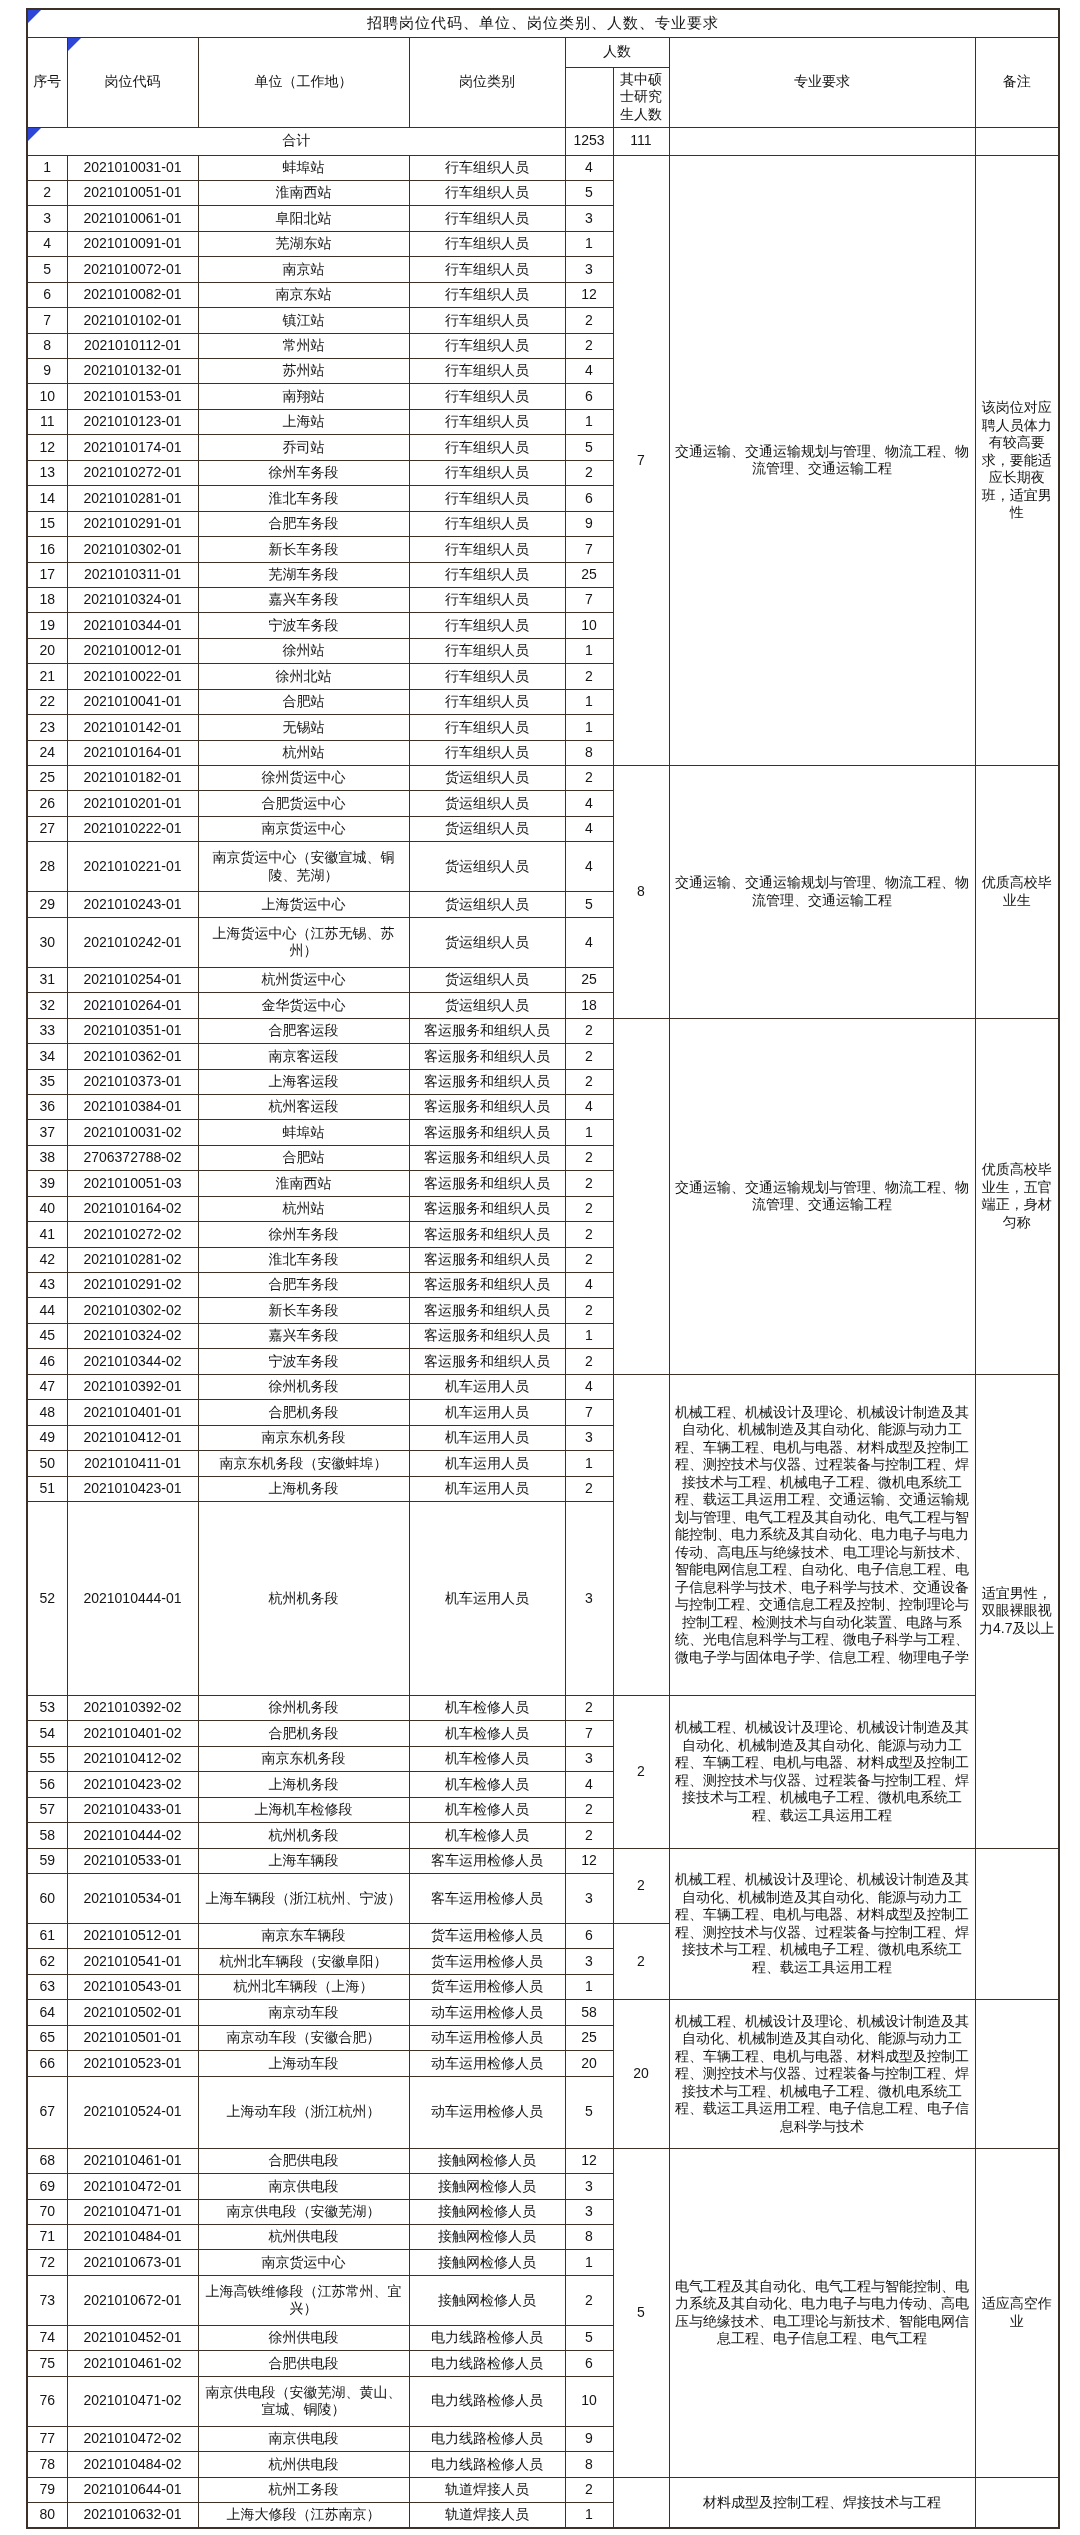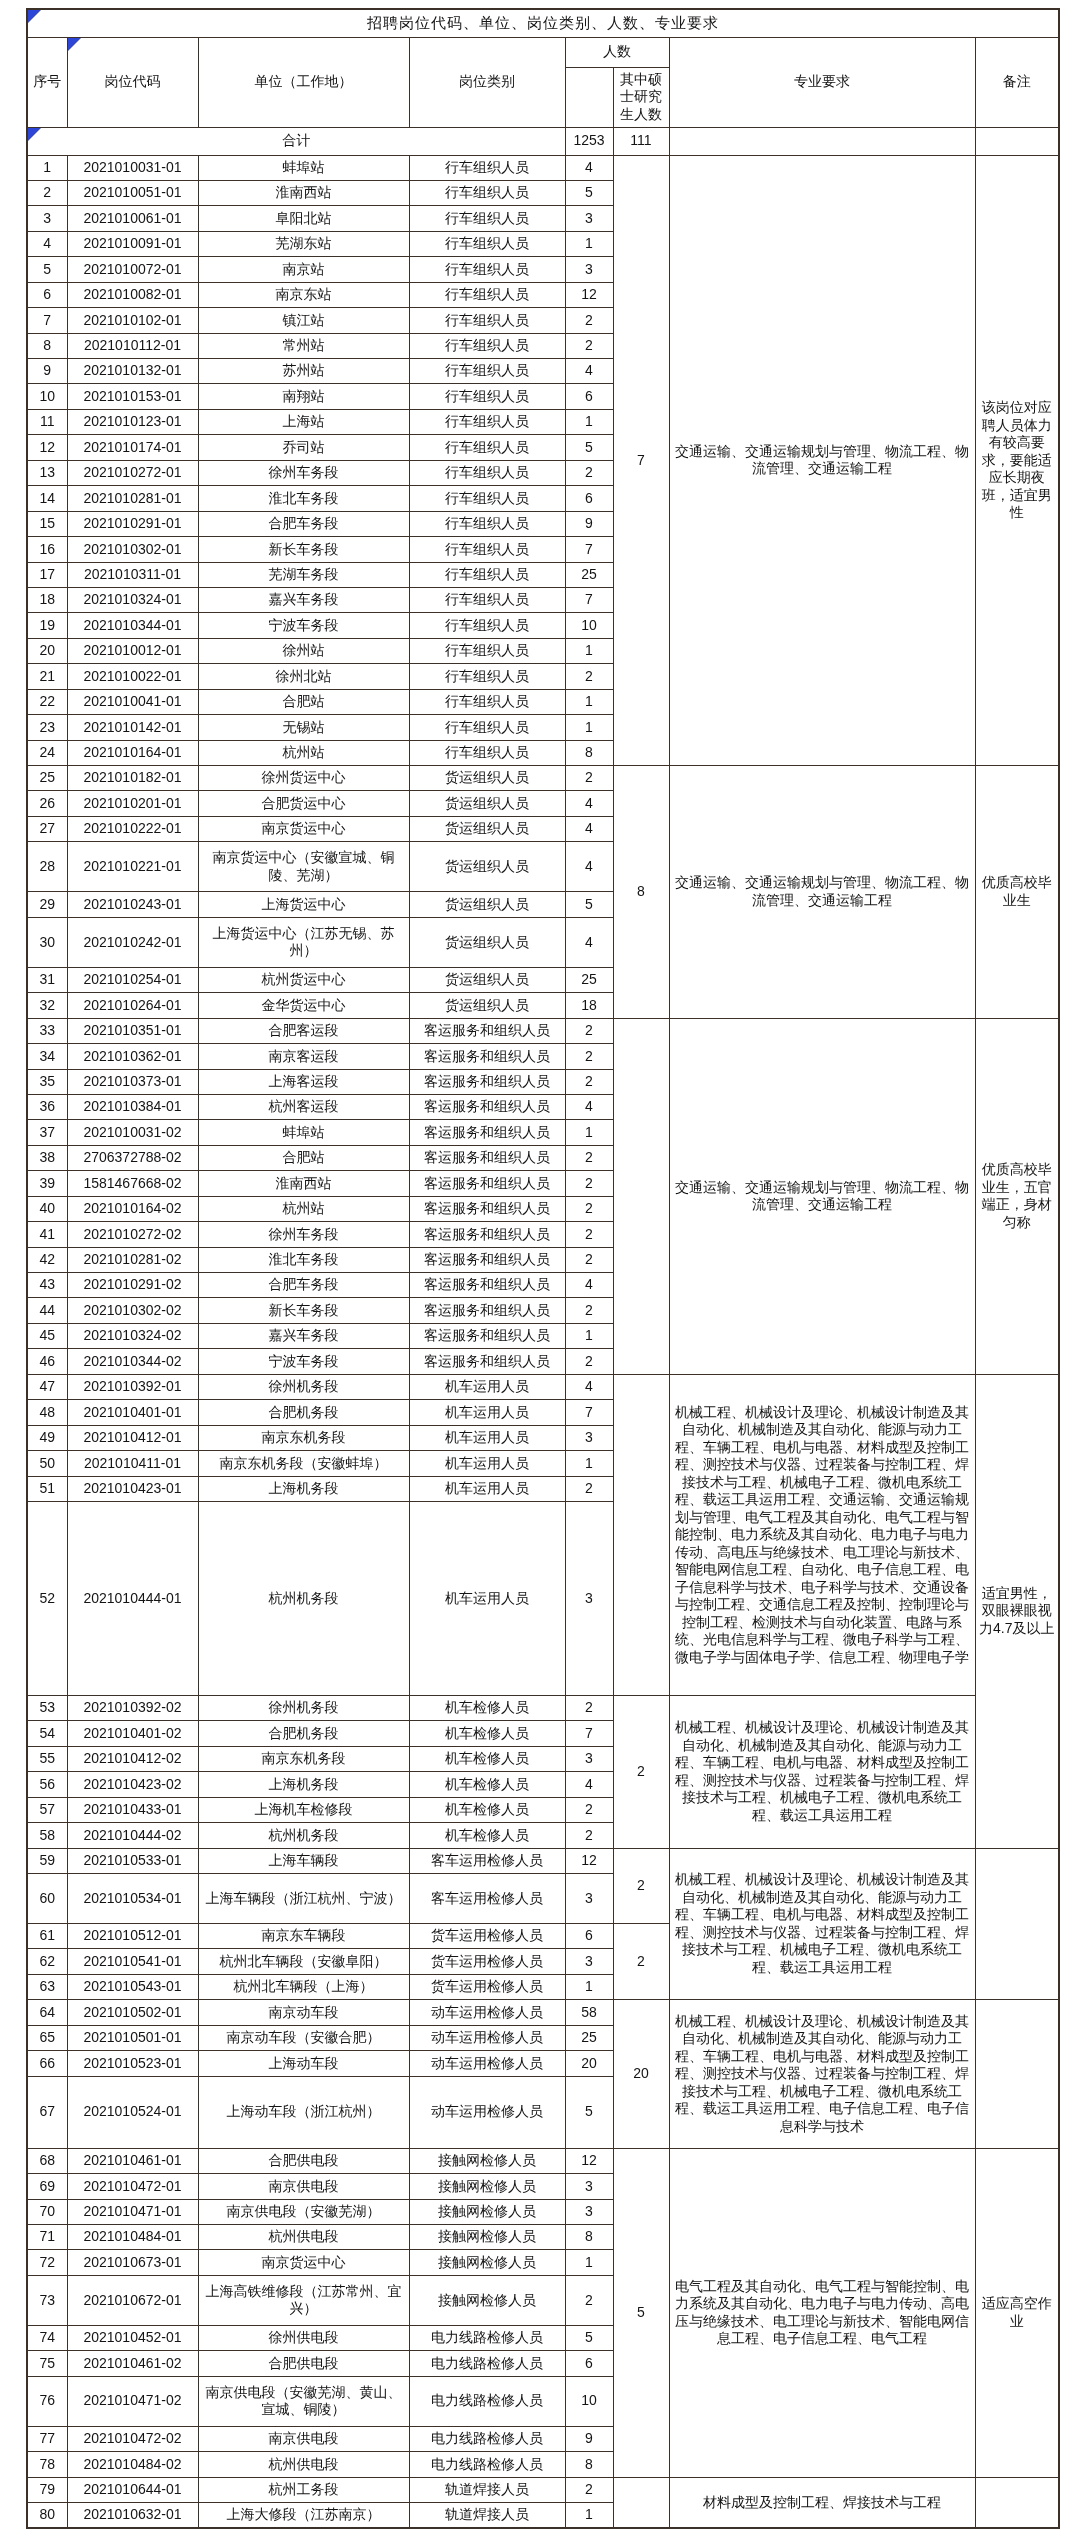--- a/index.html
+++ b/index.html
@@ -351,21 +351,21 @@
         </tr>
         <tr style="height: 25.45px;">
           <td>38</td>
           <td>2706372788-02</td>
           <td class="unit-col">合肥站</td>
           <td>客运服务和组织人员</td>
           <td>2</td>
         </tr>
         <tr style="height: 25.45px;">
           <td>39</td>
-          <td>1581467668-02</td>
+          <td>2021010051-03</td>
           <td class="unit-col">淮南西站</td>
           <td>客运服务和组织人员</td>
           <td>2</td>
         </tr>
         <tr style="height: 25.45px;">
           <td>40</td>
           <td>2021010164-02</td>
           <td class="unit-col">杭州站</td>
           <td>客运服务和组织人员</td>
           <td>2</td>

